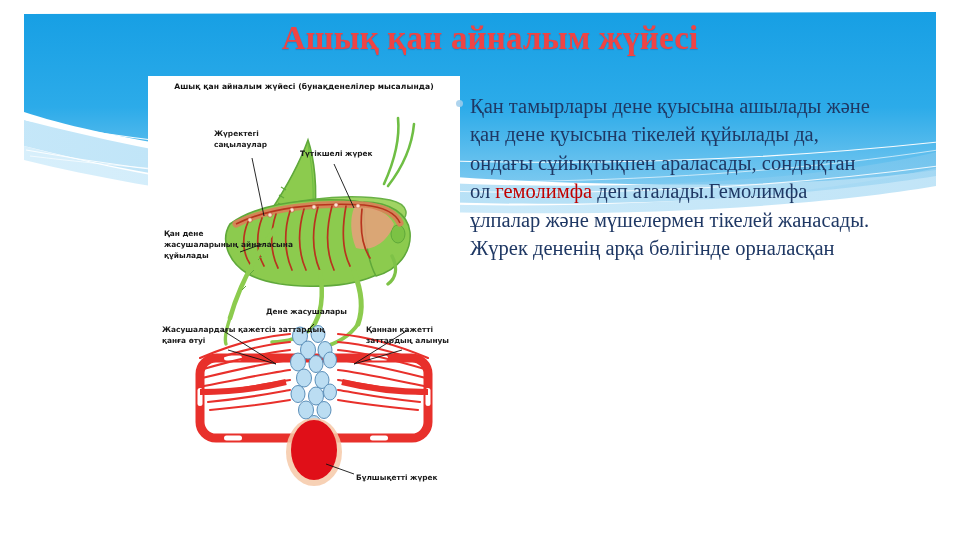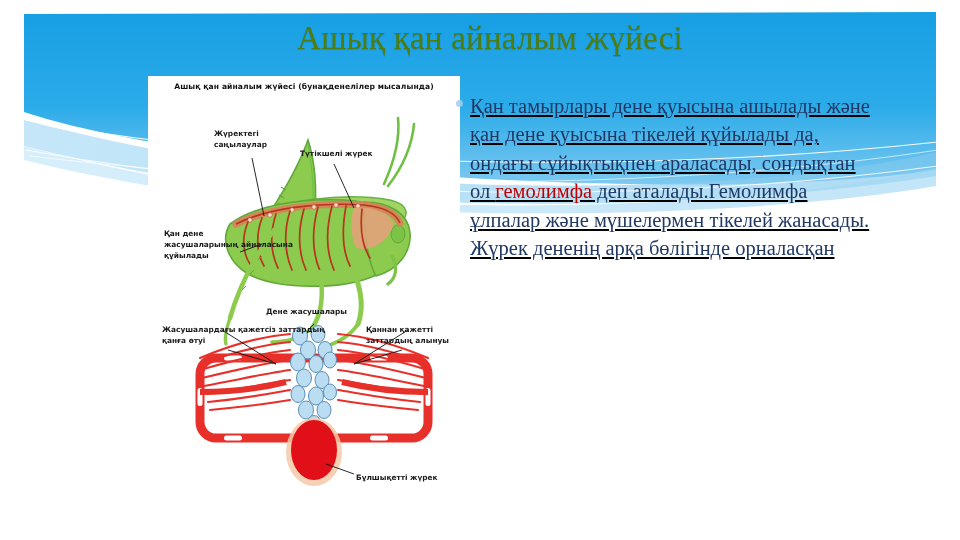--- a/index.html
+++ b/index.html
@@ -10,22 +10,22 @@
   }
   #slide{position:relative;width:960px;height:540px;background:#ffffff;overflow:hidden;}
 
   
   .banner-layer{position:absolute;left:0;top:0;width:960px;height:540px;pointer-events:none;}
   .banner-layer svg{display:block;width:960px;height:540px;}
 
   
   #title{
     position:absolute;left:60px;top:18px;width:860px;
-    text-align:center;color:#4d7c0f;
-    font-size:33px;line-height:40px;font-weight:400;
+    text-align:center;color:#ef4444;
+    font-size:33px;line-height:40px;font-weight:700;
     letter-spacing:.2px;white-space:nowrap;
     text-shadow:0 1px 1px rgba(0,70,130,.25);
     z-index:6;
   }
 
   
   #picture-card{
     position:absolute;left:148px;top:76px;width:312px;height:434px;
     background:#ffffff;z-index:5;overflow:hidden;
   }
@@ -36,21 +36,21 @@
   }
   #diagram{position:absolute;left:10px;top:16px;width:312px;height:418px;}
   #diagram svg{display:block;width:312px;height:418px;}
   .dlabel{
     font-family:"DejaVu Sans","Liberation Sans",sans-serif;
     font-size:7.4px;font-weight:700;fill:#1a1a1a;
   }
 
   
   #body-block{
-    position:absolute;left:470px;top:92px;width:400px;z-index:7;text-decoration:underline;
+    position:absolute;left:470px;top:92px;width:400px;z-index:7;
   }
   #bullet-dot{
     position:absolute;left:-14px;top:8px;width:7px;height:7px;border-radius:50%;
     background:rgba(160,205,235,.85);
   }
   #body-text{
     color:#1F3864;font-size:20.5px;line-height:28.4px;font-weight:400;
     text-align:left;
   }
   .hl{color:#C00000;}

